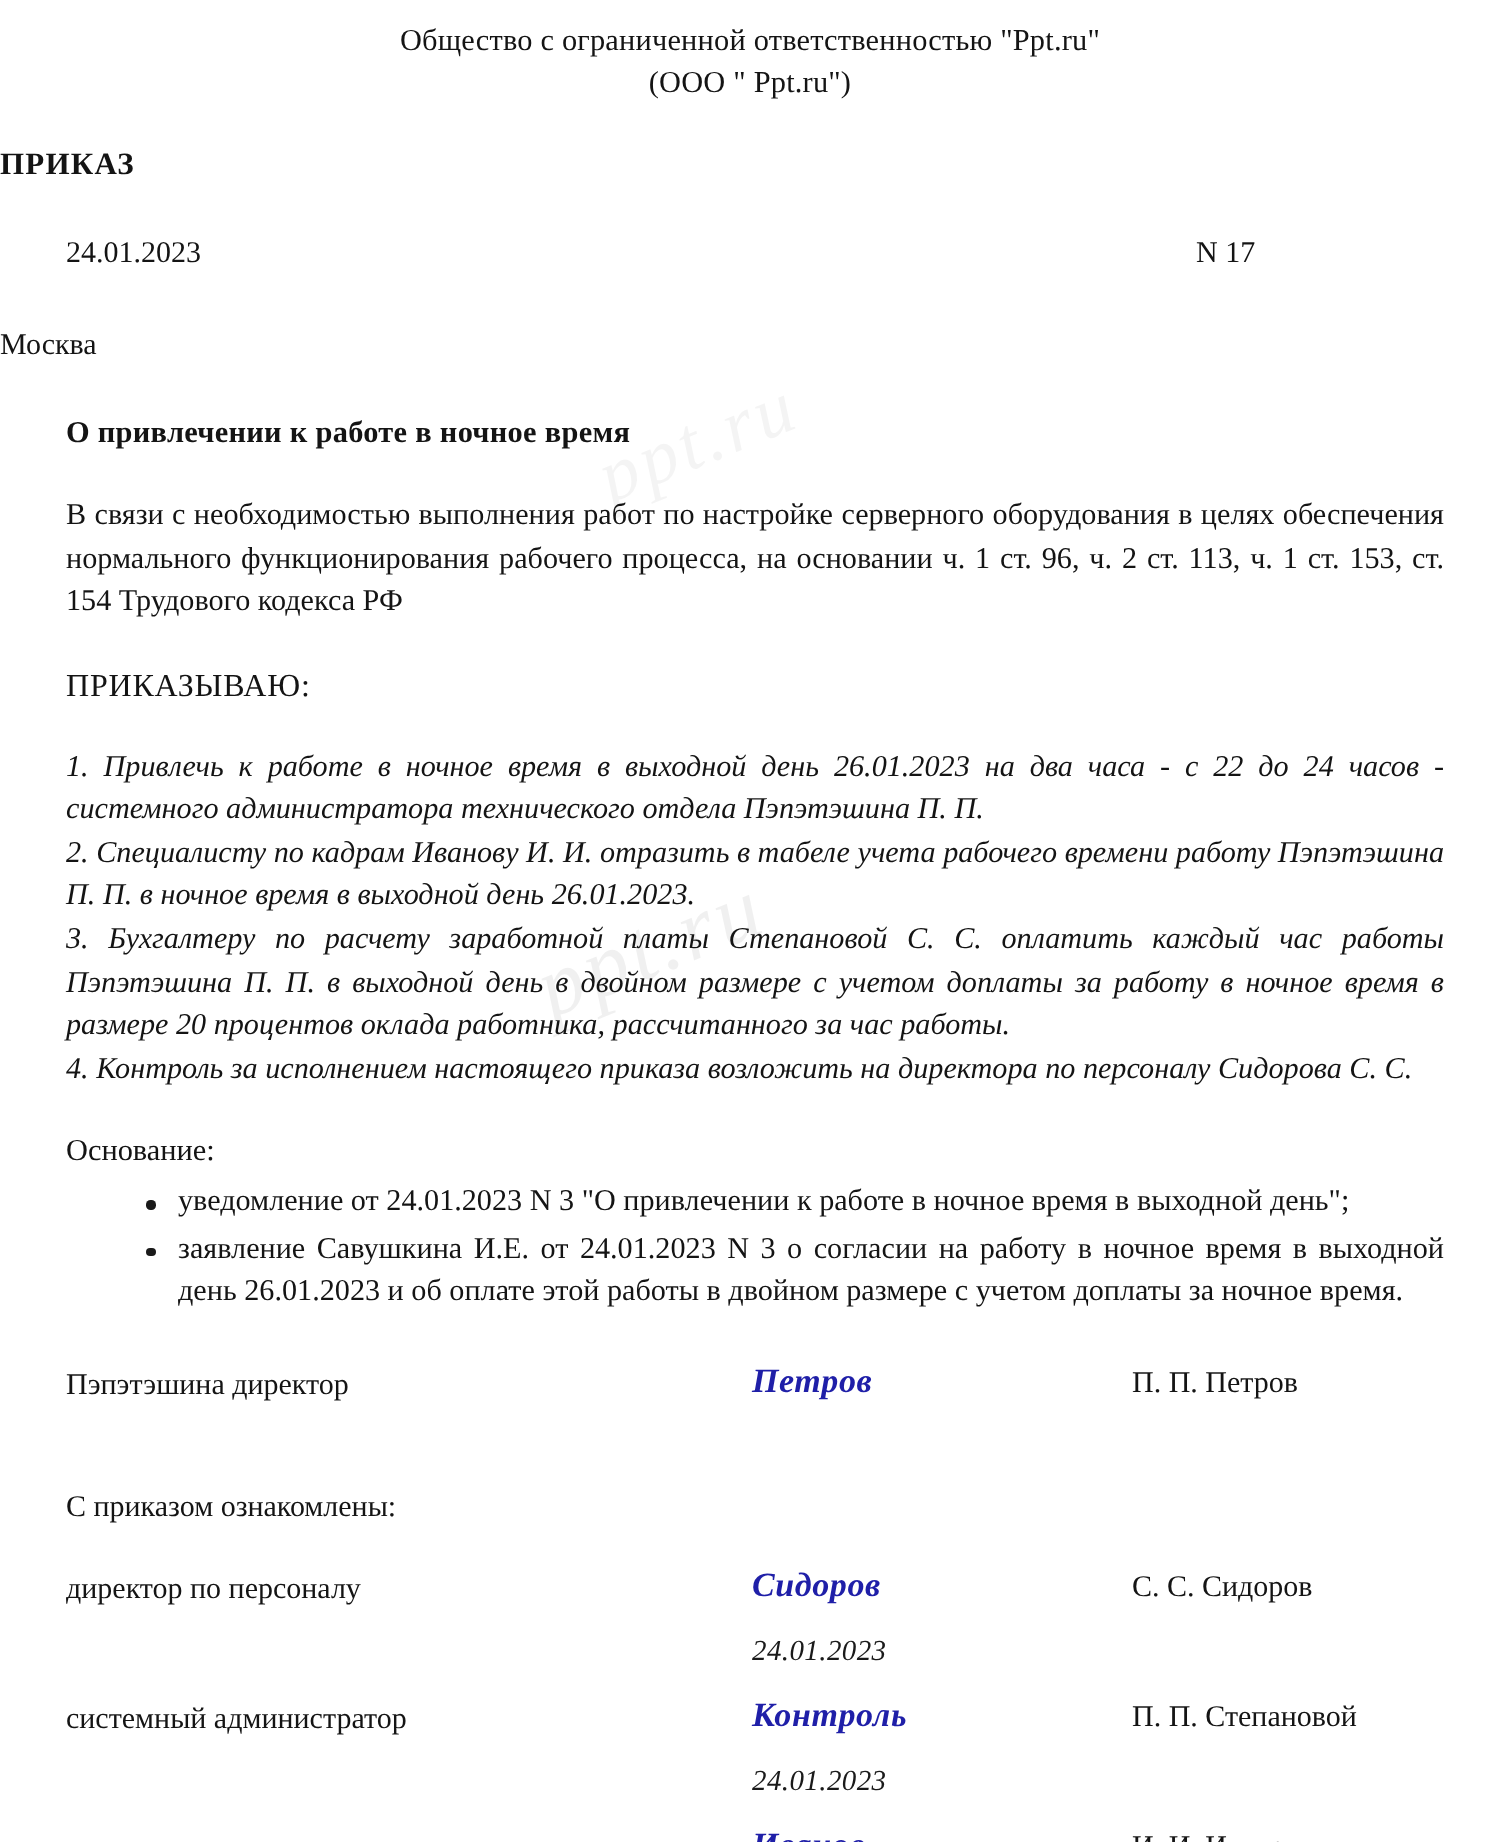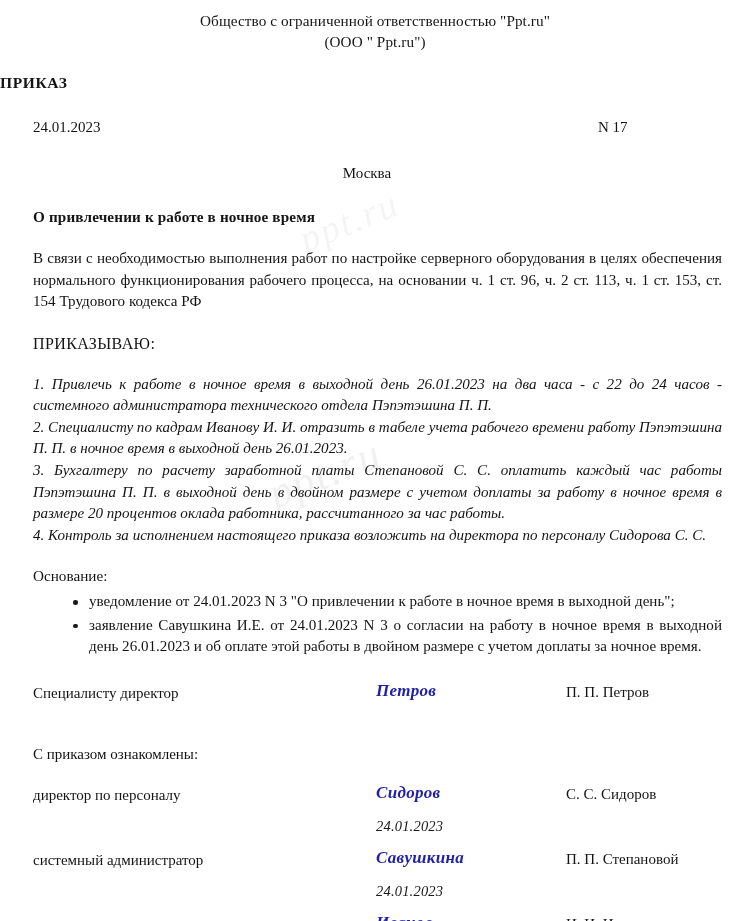--- a/index.html
+++ b/index.html
@@ -83,21 +83,21 @@
     left: 33px;
     top: 0;
   }
   .meta-num {
     position: absolute;
     left: 598px;
     top: 0;
   }
 
   .city {
-    text-align: center;
+    text-align: left;
     font-size: 15px;
     margin-top: 24px;
     padding-right: 16px;
   }
 
   .subject {
     margin-top: 26px;
     margin-left: 33px;
     font-weight: bold;
     font-size: 15.2px;
@@ -256,39 +256,39 @@
     <div class="basis-label">Основание:</div>
 
     <ul class="basis-list">
       <li>уведомление от 24.01.2023 N 3 "О привлечении к работе в ночное время в выходной день";</li>
       <li>заявление Савушкина И.Е. от 24.01.2023 N 3 о согласии на работу в ночное время в выходной день 26.01.2023 и об оплате этой работы в двойном размере с учетом доплаты за ночное время.</li>
     </ul>
 
     <div class="sign-block">
 
       <div class="sign-row" style="height:44px;">
-        <span class="sign-role">Специалисту директор</span>
+        <span class="sign-role">Пэпэтэшина директор</span>
         <span class="sign-mark">Петров</span>
         <span class="sign-name">П. П. Петров</span>
       </div>
 
       <div class="acq-label" style="margin-top:18px;">С приказом ознакомлены:</div>
 
       <div class="sign-row" style="height:32px;margin-top:23px;">
         <span class="sign-role">директор по персоналу</span>
         <span class="sign-mark">Сидоров</span>
         <span class="sign-name">С. С. Сидоров</span>
       </div>
       <div class="sign-row" style="height:28px;">
         <span class="sign-date">24.01.2023</span>
       </div>
 
       <div class="sign-row" style="height:32px;margin-top:5px;">
         <span class="sign-role">системный администратор</span>
-        <span class="sign-mark">Савушкина</span>
+        <span class="sign-mark">Контроль</span>
         <span class="sign-name">П. П. Степановой</span>
       </div>
       <div class="sign-row" style="height:28px;">
         <span class="sign-date">24.01.2023</span>
       </div>
 
       <div class="sign-row" style="height:32px;margin-top:5px;">
         <span class="sign-role">специалист по кадрам</span>
         <span class="sign-mark">Иванов</span>
         <span class="sign-name">И. И.  Иванов</span>

